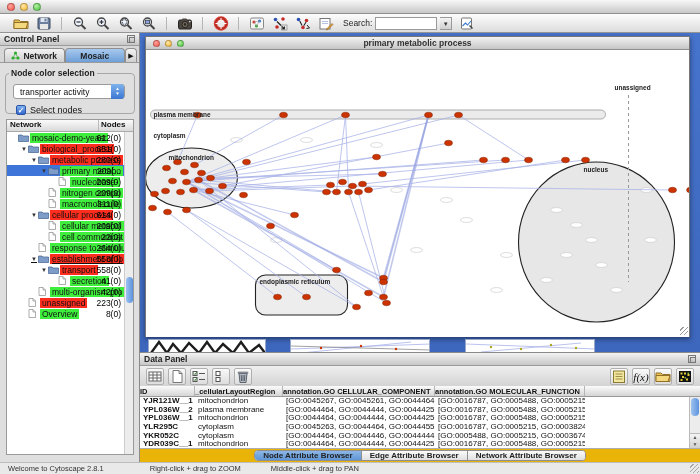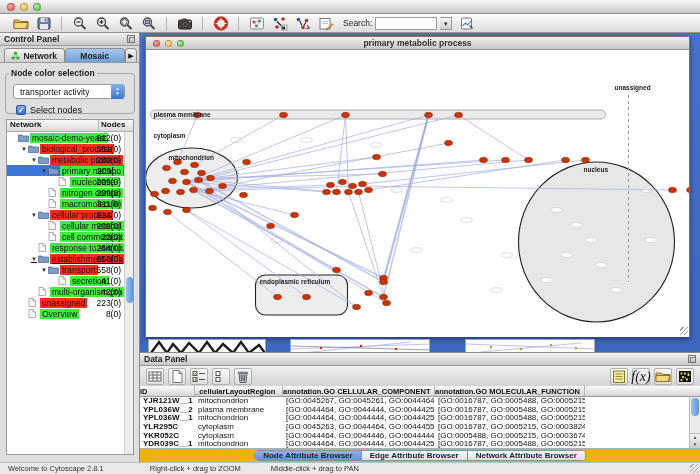--- a/index.html
+++ b/index.html
@@ -691,21 +691,21 @@
         <span class="tbgroup" style="gap:4px">
             <span class="dpicon">
               <svg width="16" height="15" viewBox="0 0 16 15">
                 <rect x="2.5" y="2" width="11" height="11.5" fill="#f3e7a0" stroke="#8a7a30"></rect>
                 <line x1="4.5" y1="5" x2="11.5" y2="5" stroke="#8a7a30" stroke-width=".8"></line>
                 <line x1="4.5" y1="7.5" x2="11.5" y2="7.5" stroke="#8a7a30" stroke-width=".8"></line>
                 <line x1="4.5" y1="10" x2="11.5" y2="10" stroke="#8a7a30" stroke-width=".8"></line>
               </svg>
             </span>
             <span class="dpicon">
-              <span style="font-family:'Liberation Serif',serif;font-style:italic;font-size:14px;">f(x)</span>
+              <span style="font-family:'Liberation Serif',serif;font-style:italic;font-size:11px;">f(x)</span>
             </span>
             <span class="dpicon">
               <svg width="16" height="15" viewBox="0 0 16 15">
                 <path d="M1 4h5l1.5 1.5H15v7H1z" fill="#e9c254" stroke="#93702a"></path>
                 <path d="M1 6.5h14l-2 6H1z" fill="#f4d87e" stroke="#93702a"></path>
               </svg>
             </span>
             <span class="dpicon">
               <svg width="16" height="15" viewBox="0 0 16 15">
                 <rect x="2" y="2" width="12" height="11" fill="#111"></rect>

